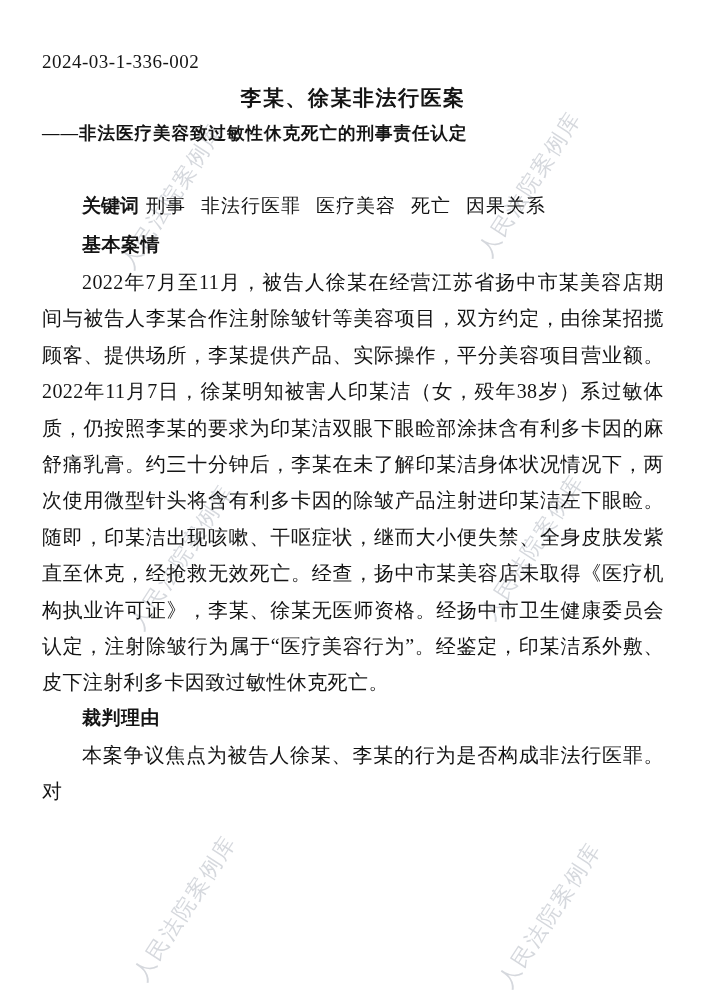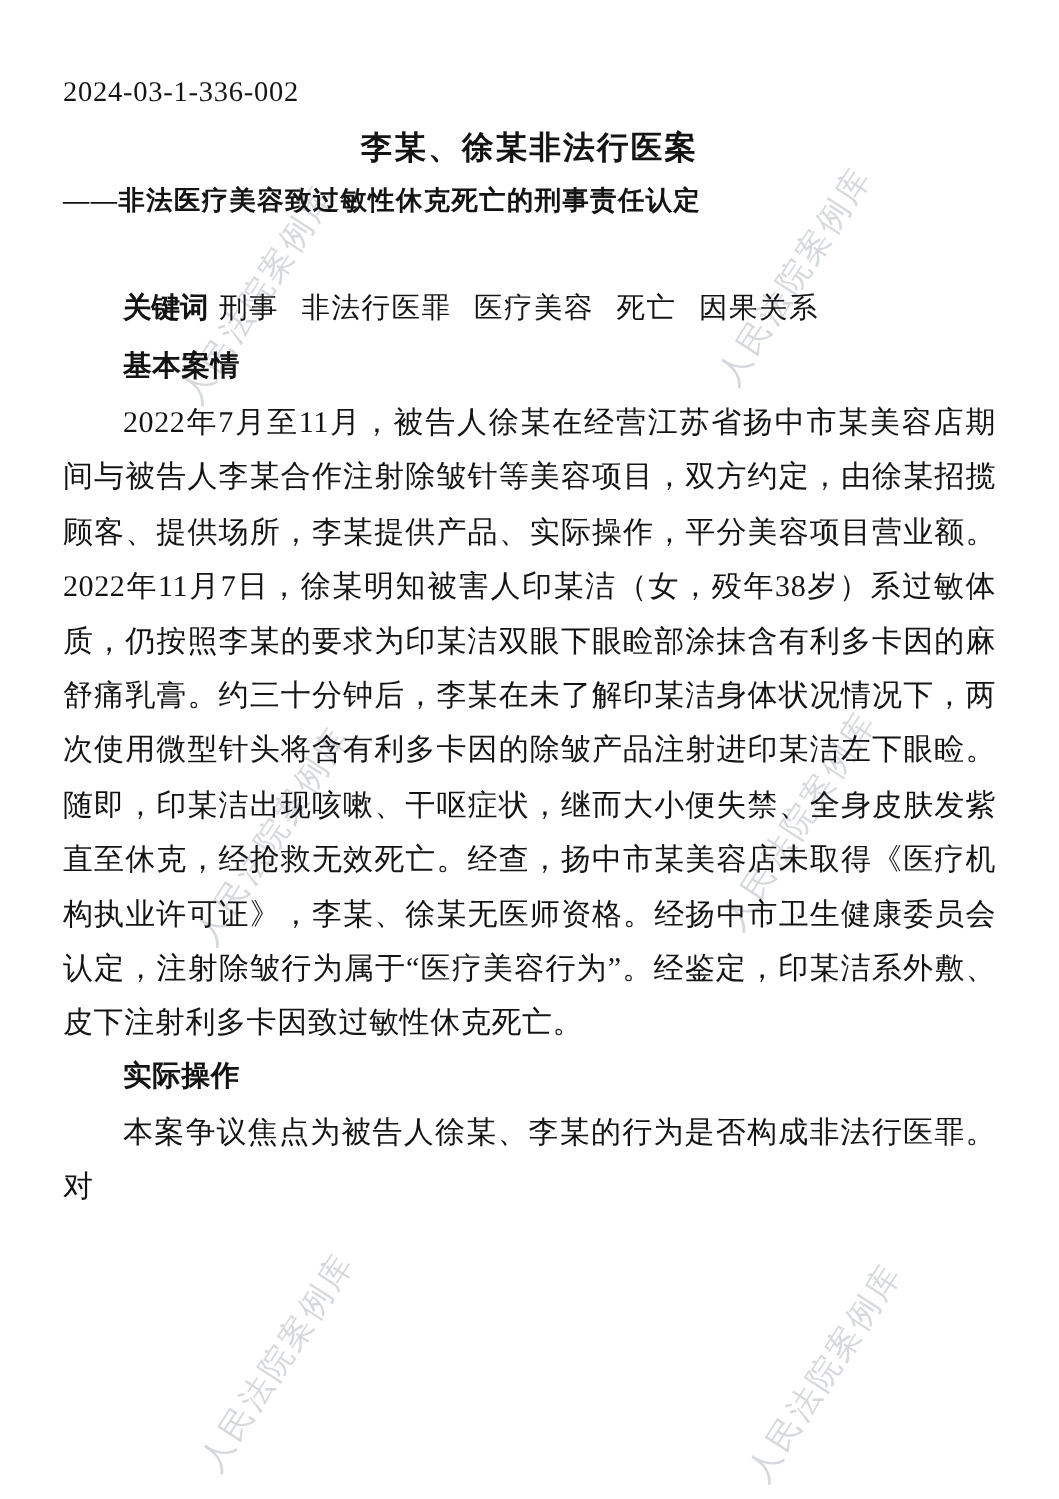--- a/index.html
+++ b/index.html
@@ -111,21 +111,21 @@
 
     <div class="kw-row">
       <span class="kw-label">关键词</span><span class="kw-item">刑事</span><span class="kw-item">非法行医罪</span><span class="kw-item">医疗美容</span><span class="kw-item">死亡</span><span class="kw-item">因果关系</span>
     </div>
 
     <h2 class="sec-heading">基本案情</h2>
 
     <p class="para">2022年7月至11月，被告人徐某在经营江苏省扬中市某美容店期间与被告人李某合作注射除皱针等美容项目，双方约定，由徐某招揽顾客、提供场所，李某提供产品、实际操作，平分美容项目营业额。2022年11月7日，徐某明知被害人印某洁（女，殁年38岁）系过敏体质，仍按照李某的要求为印某洁双眼下眼睑部涂抹含有利多卡因的麻舒痛乳膏。约三十分钟后，李某在未了解印某洁身体状况情况下，两次使用微型针头将含有利多卡因的除皱产品注射进印某洁左下眼睑。随即，印某洁出现咳嗽、干呕症状，继而大小便失禁、全身皮肤发紫直至休克，经抢救无效死亡。经查，扬中市某美容店未取得《医疗机构执业许可证》，李某、徐某无医师资格。经扬中市卫生健康委员会认定，注射除皱行为属于“医疗美容行为”。经鉴定，印某洁系外敷、皮下注射利多卡因致过敏性休克死亡。</p>
 
 
-    <h2 class="sec-heading reason">实际操作</h2>
+    <h2 class="sec-heading reason">裁判理由</h2>
 
     <p class="para">本案争议焦点为被告人徐某、李某的行为是否构成非法行医罪。对</p>
 
   </div>
 
   <div class="footer">第 1 页</div>
 
 </div>
 
 </body></html>

